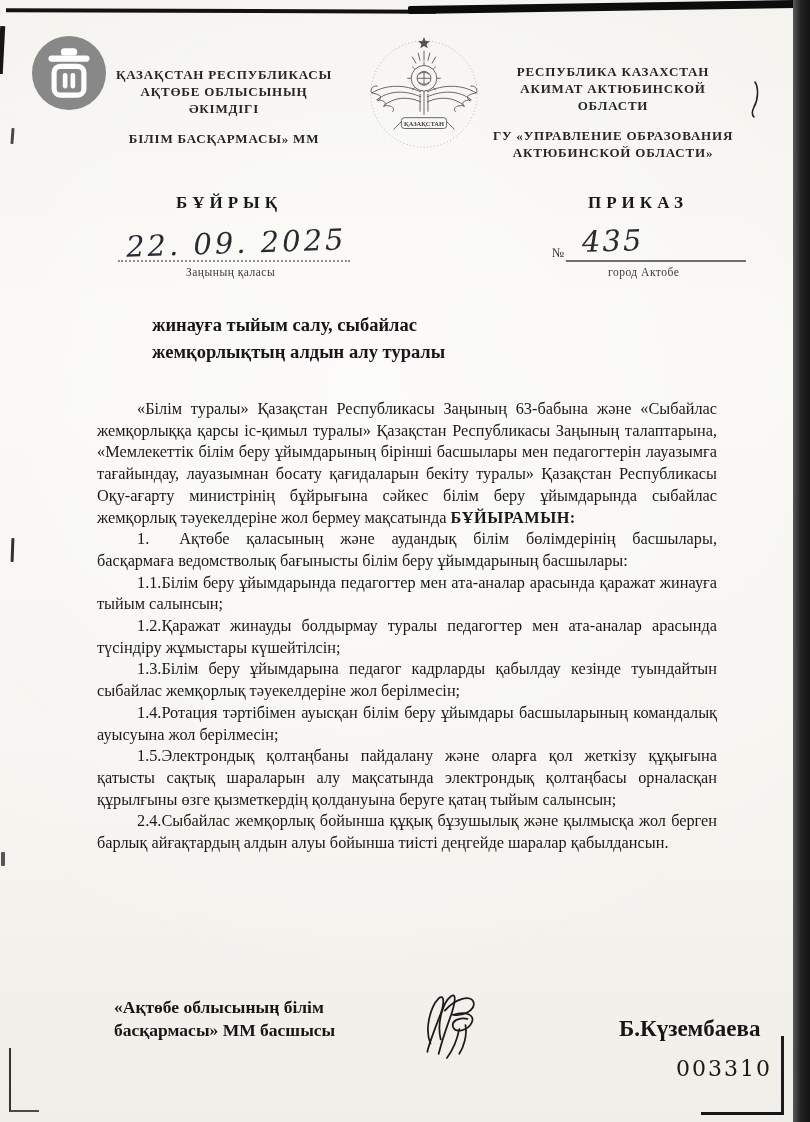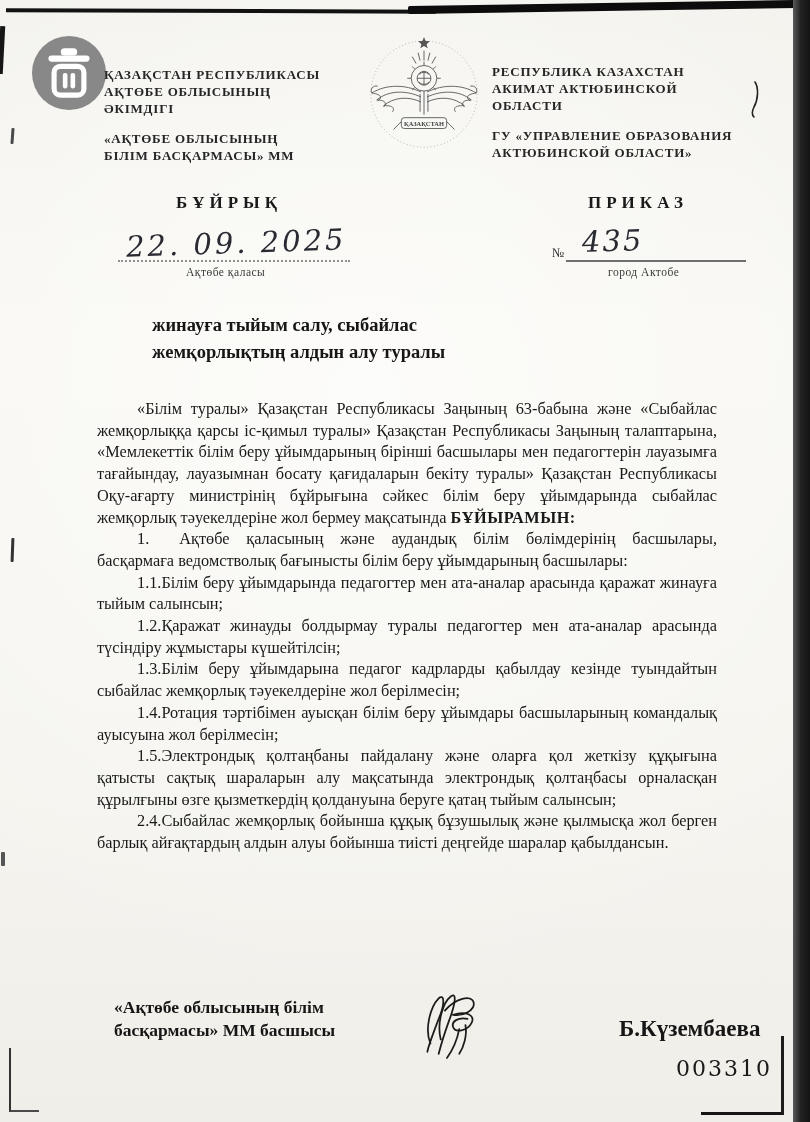--- a/index.html
+++ b/index.html
@@ -18,21 +18,21 @@
   .tick{position:absolute;background:#4a4a4a;border-radius:1px;}
   .tick1{left:11px;top:128px;width:3px;height:16px;transform:rotate(4deg);}
   .tick2{left:11px;top:538px;width:3px;height:24px;transform:rotate(2deg);background:#333;}
   .tick3{left:1px;top:852px;width:4px;height:14px;background:#555;}
   .corner-bl{position:absolute;left:9px;top:1048px;width:28px;height:62px;border-left:2px solid #333;border-bottom:2px solid #4a4a4a;}
   .corner-br{position:absolute;left:701px;top:1036px;width:80px;height:76px;border-right:3px solid #1d1d1d;border-bottom:3px solid #161616;}
   .j-mark{position:absolute;left:746px;top:80px;}
   
   .delete-btn{position:absolute;left:32px;top:36px;width:74px;height:74px;border-radius:50%;cursor:pointer;}
   
-  .lh-block{position:absolute;font-weight:bold;font-size:13px;line-height:17px;letter-spacing:.8px;color:#262626;}
+  .lh-block{position:absolute;text-align:center;font-weight:bold;font-size:13px;line-height:17px;letter-spacing:.8px;color:#262626;}
   .lh-left{left:104px;top:66px;width:240px;}
   .lh-right{left:492px;top:63px;width:242px;}
   .lh-gap{height:13px;}
   .emblem{position:absolute;left:360px;top:33px;}
   
   .order-label{position:absolute;font-weight:bold;font-size:17px;letter-spacing:5px;color:#1a1a1a;}
   .lbl-kk{left:176px;top:193px;}
   .lbl-ru{left:588px;top:193px;}
   .hand{font-family:"DejaVu Serif",serif;font-style:italic;color:#2a2a33;}
   .date-hand{position:absolute;left:126px;top:226px;font-size:29px;letter-spacing:3px;transform:rotate(-2deg);}
@@ -83,21 +83,20 @@
       <rect x="21.5" y="29.5" width="29" height="28" rx="6" fill="none" stroke="#fff" stroke-width="5"></rect>
       <rect x="30" y="36" width="4.5" height="15" rx="2" fill="#fff"></rect>
       <rect x="37.5" y="36" width="4.5" height="15" rx="2" fill="#fff"></rect>
     </svg>
   </div>
 
   <div class="lh-block lh-left">
     <div>ҚАЗАҚСТАН РЕСПУБЛИКАСЫ</div>
     <div>АҚТӨБЕ ОБЛЫСЫНЫҢ ӘКІМДІГІ</div>
     <div class="lh-gap"></div>
-    <div>«АҚТӨБЕ ОБЛЫСЫНЫҢ</div>
     <div>БІЛІМ  БАСҚАРМАСЫ» ММ</div>
   </div>
 
   <svg class="emblem" width="128" height="128" viewBox="0 0 130 130">
     <g stroke="#3e3e3e" stroke-width="0.9" fill="none" opacity="0.88">
       <circle cx="65" cy="62" r="54" stroke-dasharray="1,2.5" opacity="0.45"></circle>
       <path d="M65,4 l1.6,4.2 4.4,0.3 -3.4,2.8 1.2,4.2 -3.8,-2.4 -3.8,2.4 1.2,-4.2 -3.4,-2.8 4.4,-0.3 z" fill="#3e3e3e" stroke="none"></path>
       <path d="M65,18 v10 M59,20 l2,8 M71,20 l-2,8 M53,24 l4,7 M77,24 l-4,7"></path>
       <circle cx="65" cy="46" r="13"></circle>
       <circle cx="65" cy="46" r="7"></circle>
@@ -124,21 +123,21 @@
     <div class="lh-gap"></div>
     <div>ГУ «УПРАВЛЕНИЕ ОБРАЗОВАНИЯ</div>
     <div>АКТЮБИНСКОЙ ОБЛАСТИ»</div>
   </div>
 
   <div class="order-label lbl-kk">БҰЙРЫҚ</div>
   <div class="order-label lbl-ru">ПРИКАЗ</div>
 
   <div class="hand date-hand">22. 09. 2025</div>
   <div class="date-line"></div>
-  <div class="place place-kk">Ақтөбе қаласы</div>
+  <div class="place place-kk">Заңының қаласы</div>
   <div class="num-sign">№</div>
   <div class="hand num-hand">435</div>
   <div class="num-line"></div>
   <div class="place place-ru">город Актобе</div>
 
   <div class="doc-title">
     <div>жинауға тыйым салу, сыбайлас</div>
     <div>жемқорлықтың алдын алу туралы</div>
   </div>
 

